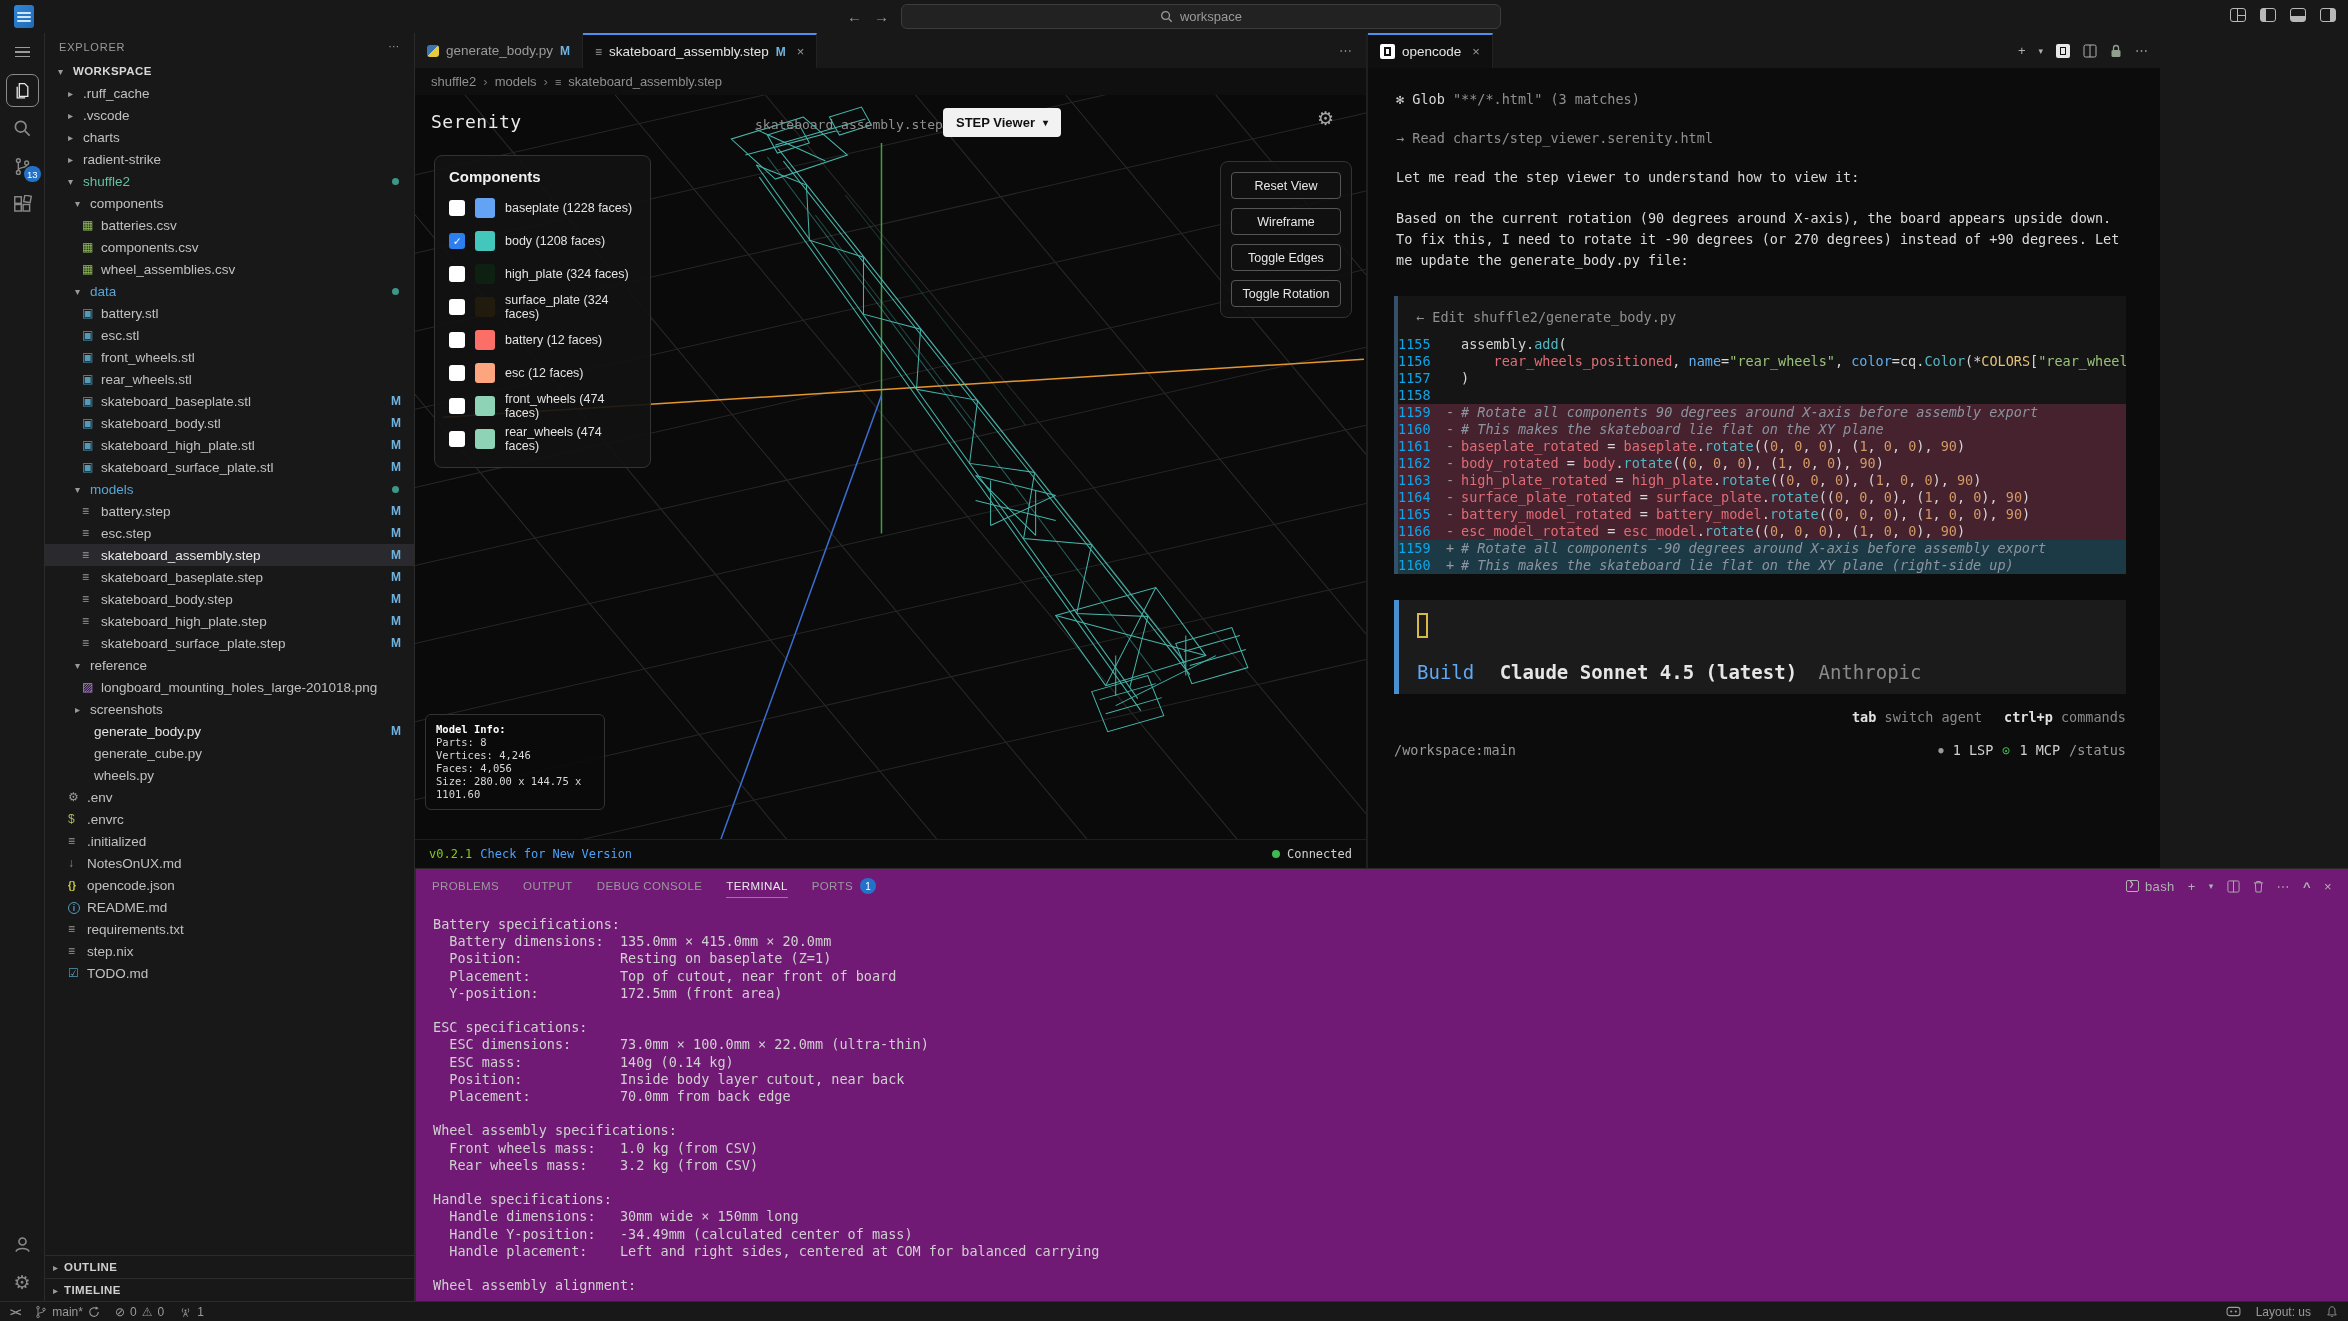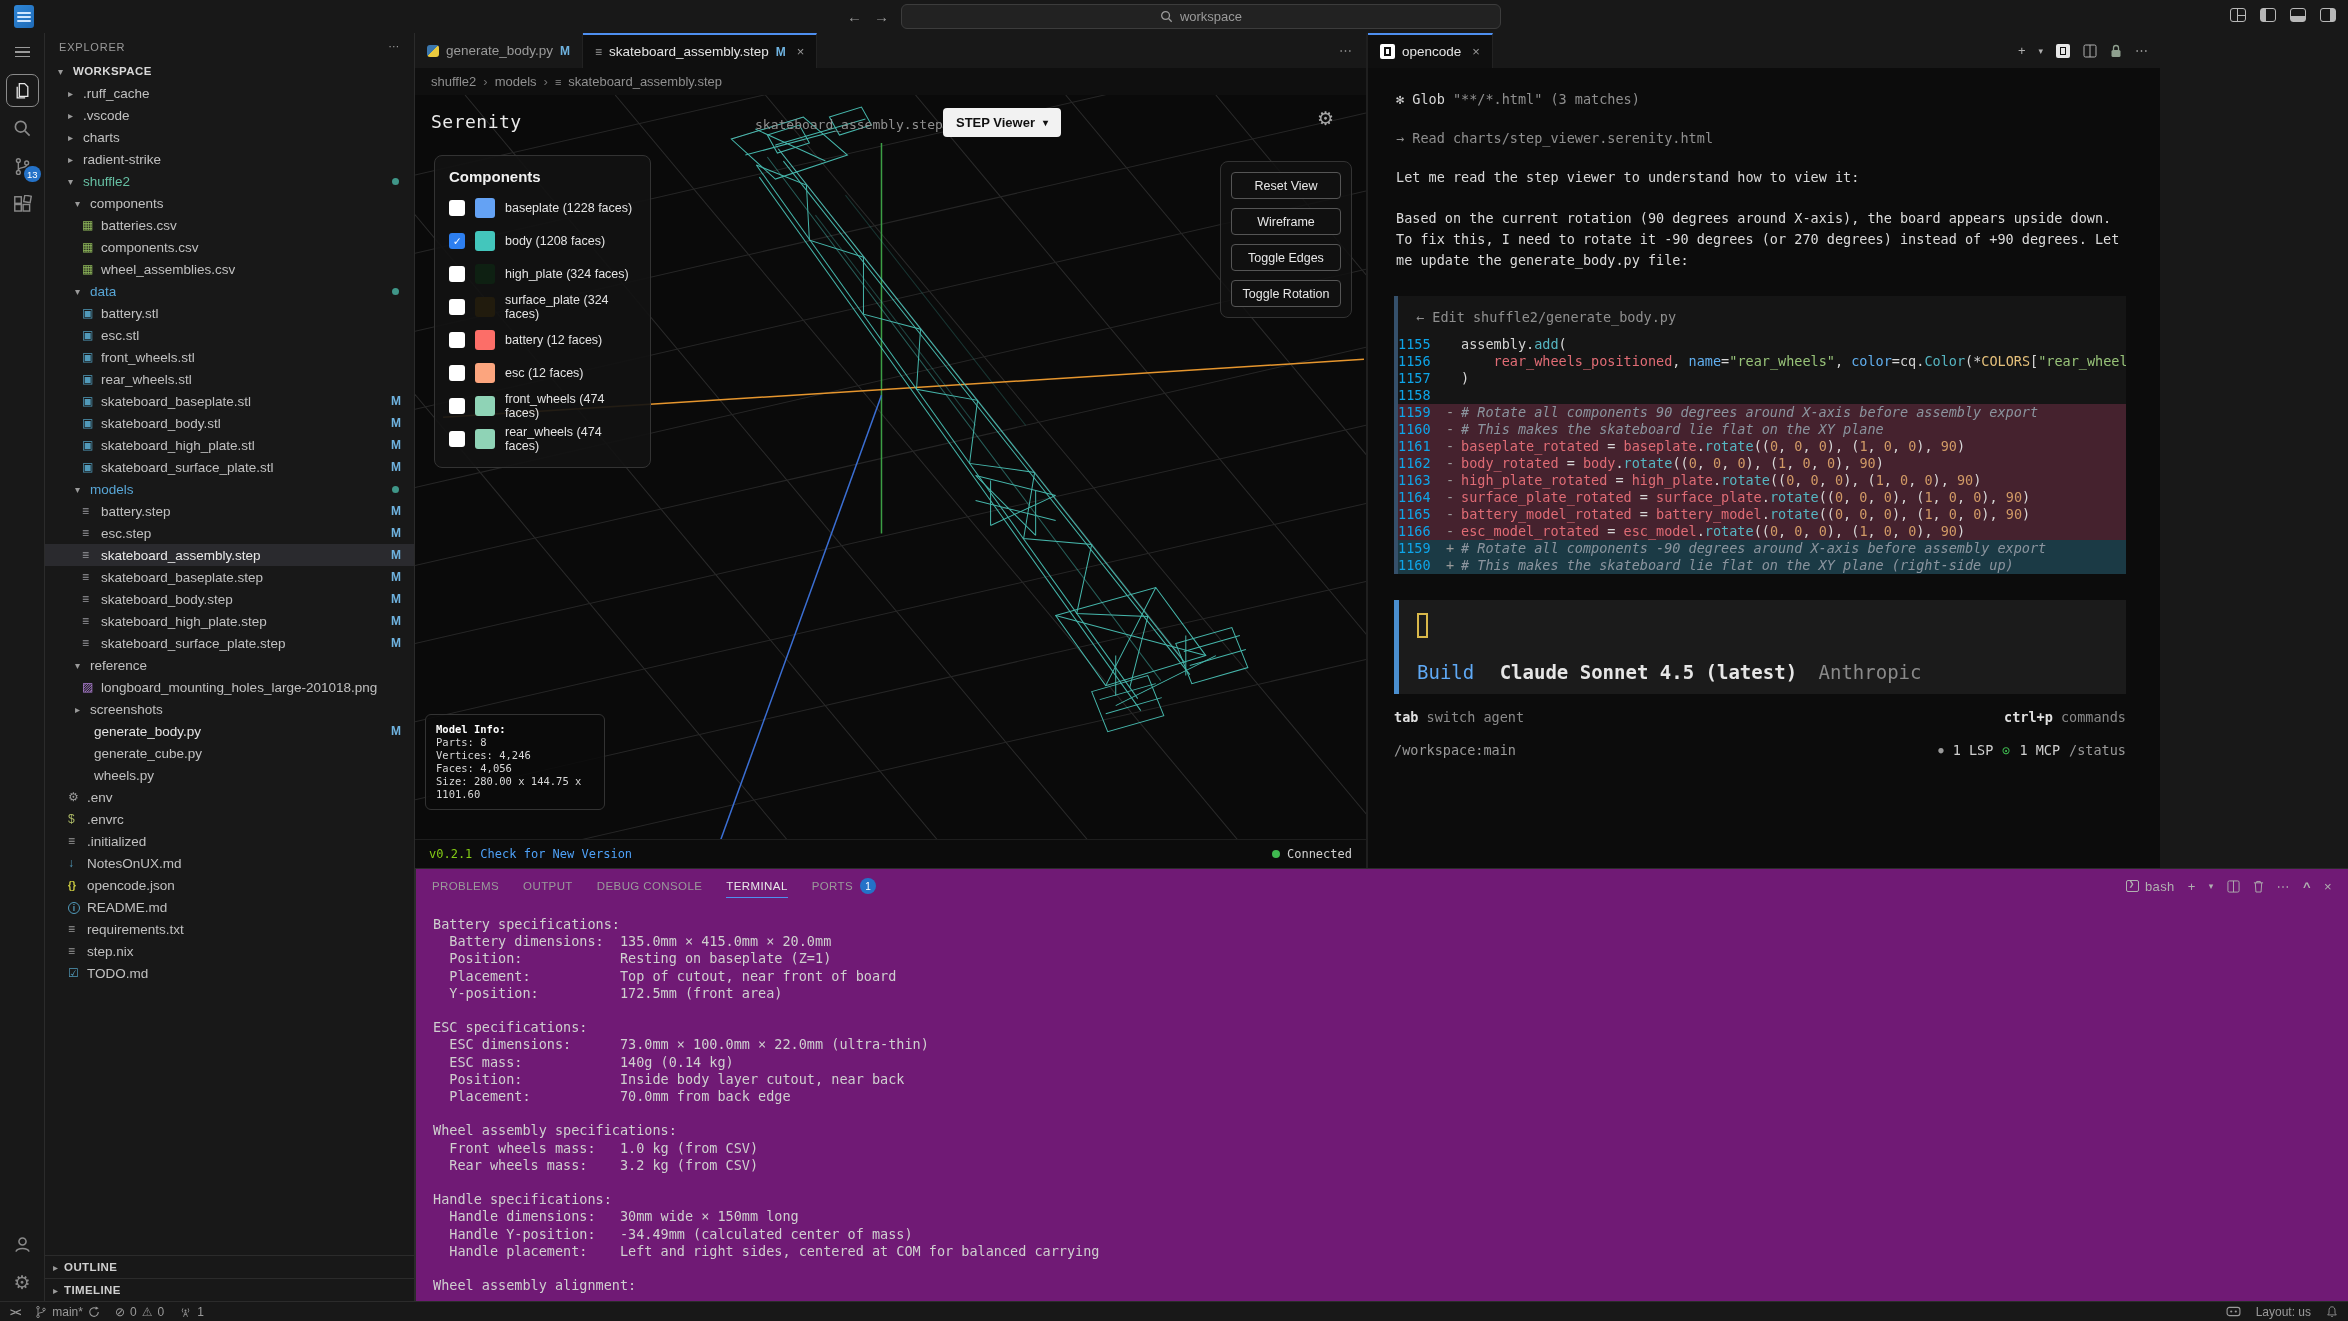--- a/index.html
+++ b/index.html
@@ -136,21 +136,21 @@
   .c-kw{color:#61afef}
   .c-var{color:#e06c75}
   .c-id{color:#d4d4d4}
   .c-const{color:#e5c07b}
   .input-block{margin-top:26px;background:#1b1b1b;border-left:5px solid #4a8fd0;height:94px;position:relative;padding:13px 18px}
   .cursor{width:11px;height:25px;border:2px solid #d9b84a}
   .agent-row{position:absolute;left:18px;bottom:11px;font-size:19px}
   .agent-row .agent{color:#5fa9f5}
   .agent-row .model{color:#e6e6e6;font-weight:bold;margin-left:14px}
   .agent-row .provider{color:#8a8a8a;margin-left:10px}
-  .hints{display:flex;justify-content:space-between;gap:22px;margin-top:15px;font-size:13.5px;color:#8a8a8a}
+  .hints{display:flex;justify-content:flex-end;gap:22px;margin-top:15px;font-size:13.5px;color:#8a8a8a}
   .hints b{color:#e0e0e0;font-weight:bold}
   .oc-footer{display:flex;align-items:center;margin-top:17px;font-size:13.5px;color:#9a9a9a}
   .oc-footer .right{margin-left:auto;display:flex;gap:9px;align-items:center}
   .oc-footer .lit{color:#d0d0d0}
   .mcp-ico{color:#3fb950}
 
   
   .panel{position:absolute;left:415px;right:0;top:868px;bottom:20px;background:#701a75;
          border-top:1px solid #2b2b2b;border-left:1px solid #2b2b2b}
   .panel-tabs{height:34px;display:flex;align-items:center;padding:0 16px;gap:24px;font-size:11.5px;letter-spacing:.4px;color:#9a9a9a}

